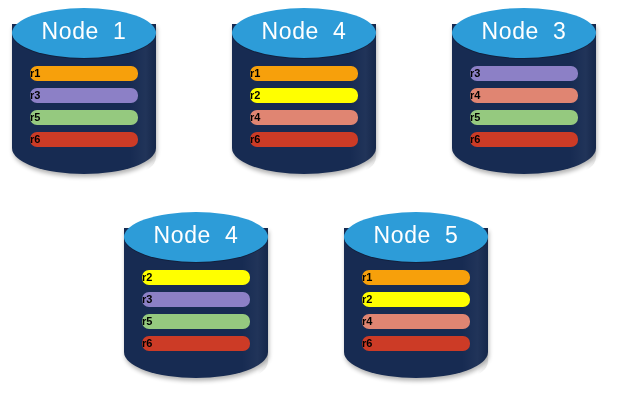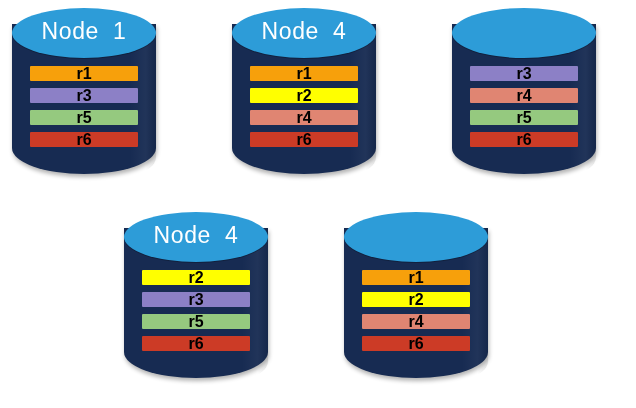--- a/index.html
+++ b/index.html
@@ -68,26 +68,25 @@
   .replicas {
     position: absolute;
     left: 4px;
     top: 60px;
     width: 144px;
   }
   .replica {
     position: relative;
     height: 15px;
     margin: 0 18px 7px 18px;
-    border-radius: 1px;
+    border-radius: 7px;
     color: #000000;
-    font-size: 16px;
+    font-size: 11px;
     font-weight: bold;
     line-height: 15px;
-    text-align: center;
   }
 </style>
 </head>
 <body style="background: rgb(255, 255, 255);">
 
 <div id="diagram">
     <div class="node" style="left: 8px; top: 6px;">
       <div class="cyl-body" style="background: rgb(23, 43, 82);"></div>
       <div class="cyl-top" style="background: rgb(45, 156, 216);"></div>
       <div class="node-label" style="color: rgb(255, 255, 255);">Node  1</div>
@@ -105,20 +104,21 @@
       <div class="replicas">
         <div class="replica" style="background: rgb(247, 160, 11);">r1</div>
         <div class="replica" style="background: rgb(255, 255, 0);">r2</div>
         <div class="replica" style="background: rgb(224, 133, 114);">r4</div>
         <div class="replica" style="background: rgb(204, 59, 38);">r6</div>
       </div>
     </div>
     <div class="node" style="left: 448px; top: 6px;">
       <div class="cyl-body" style="background: rgb(23, 43, 82);"></div>
       <div class="cyl-top" style="background: rgb(45, 156, 216);"></div>
+      <div class="node-label" style="color: rgb(255, 255, 255);">Node  3</div>
       <div class="replicas">
         <div class="replica" style="background: rgb(140, 128, 198);">r3</div>
         <div class="replica" style="background: rgb(224, 133, 114);">r4</div>
         <div class="replica" style="background: rgb(149, 201, 127);">r5</div>
         <div class="replica" style="background: rgb(204, 59, 38);">r6</div>
       </div>
     </div>
     <div class="node" style="left: 120px; top: 210px;">
       <div class="cyl-body" style="background: rgb(23, 43, 82);"></div>
       <div class="cyl-top" style="background: rgb(45, 156, 216);"></div>
@@ -126,20 +126,21 @@
       <div class="replicas">
         <div class="replica" style="background: rgb(255, 255, 0);">r2</div>
         <div class="replica" style="background: rgb(140, 128, 198);">r3</div>
         <div class="replica" style="background: rgb(149, 201, 127);">r5</div>
         <div class="replica" style="background: rgb(204, 59, 38);">r6</div>
       </div>
     </div>
     <div class="node" style="left: 340px; top: 210px;">
       <div class="cyl-body" style="background: rgb(23, 43, 82);"></div>
       <div class="cyl-top" style="background: rgb(45, 156, 216);"></div>
+      <div class="node-label" style="color: rgb(255, 255, 255);">Node  5</div>
       <div class="replicas">
         <div class="replica" style="background: rgb(247, 160, 11);">r1</div>
         <div class="replica" style="background: rgb(255, 255, 0);">r2</div>
         <div class="replica" style="background: rgb(224, 133, 114);">r4</div>
         <div class="replica" style="background: rgb(204, 59, 38);">r6</div>
       </div>
     </div>
   </div>
 
 </body></html>

